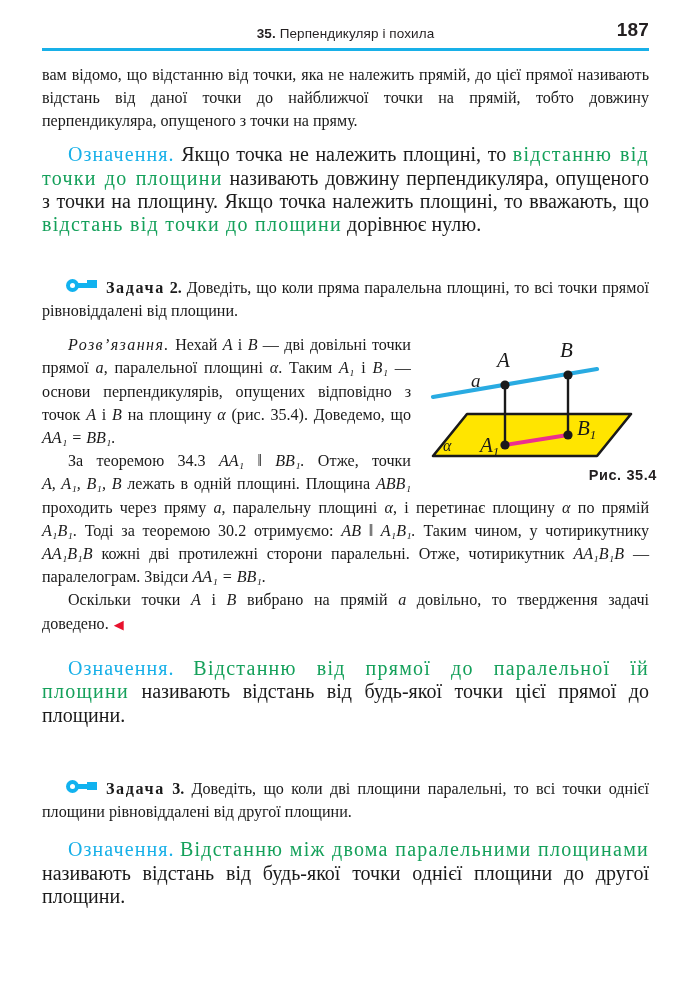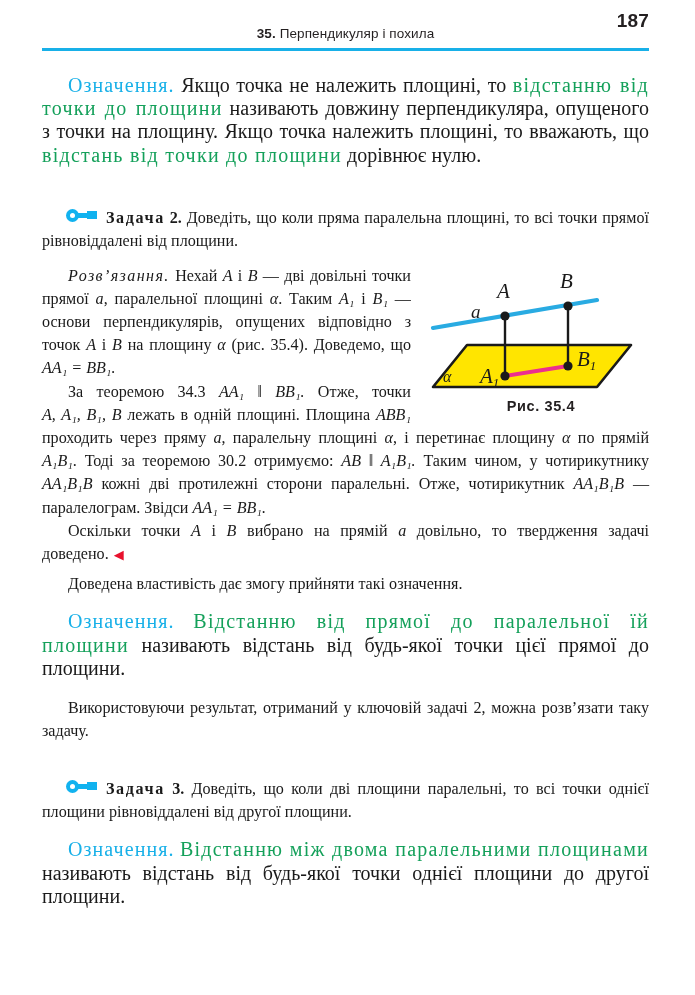--- a/index.html
+++ b/index.html
@@ -42,21 +42,21 @@
     color: #231f20;
     padding-bottom: 3px;
     white-space: nowrap;
   }
   .runhead-title .num {
     font-weight: bold;
   }
   .runhead-page {
     position: absolute;
     right: 0;
-    bottom: 12px;
+    bottom: 3px;
     font-size: 19px;
     font-weight: bold;
     color: #231f20;
     letter-spacing: .2px;
   }
   .rule {
     height: 2.5px;
     background: #18b0e8;
     margin: 4px 0 12px 0;
   }
@@ -150,20 +150,21 @@
     text-align: center;
   }
   .figure svg { display: block; }
   .figcap {
     font-family: "Liberation Sans", "DejaVu Sans", sans-serif;
     font-weight: bold;
     font-size: 14.5px;
     letter-spacing: .6px;
     color: #231f20;
     margin-top: 6px;
+    text-align: right;
   }
 
   .qed {
     color: #e8112d;
     font-size: 13px;
     letter-spacing: 0;
     margin-left: 5px;
     line-height: 1;
   }
 
@@ -179,20 +180,21 @@
 
   <div class="runhead">
     <div class="runhead-title">
       <span class="num">35.</span>
       <span>Перпендикуляр і похила</span>
     </div>
     <div class="runhead-page">187</div>
   </div>
   <div class="rule"></div>
 
+  <p class="noind">вам відомо, що відстанню від точки, яка не належить прямій, до цієї прямої називають відстань від даної точки до найближчої точки на прямій, тобто довжину перпендикуляра, опущеного з точки на пряму.</p>
 
   <div class="gap-m"></div>
 
   <div class="defblock">
     <span class="lead" style="padding-left:26px">Означення.</span>
     <span>Якщо точка не належить площині, то</span>
     <span class="term">відстанню від точки до площини</span>
     <span>називають довжину перпендикуляра, опущеного з точки на площину. Якщо точка належить площині, то вважають, що</span>
     <span class="term">відстань від точки до площини</span>
     <span>дорівнює нулю.</span>
@@ -281,33 +283,31 @@
   <p class="ind"><span>Оскільки точки</span>
     <span class="mi">A</span>
     <span>і</span>
     <span class="mi">B</span>
     <span>вибрано на прямій</span>
     <span class="mi">a</span>
     <span>довільно, то твердження задачі доведено.</span><span class="qed">◀</span></p>
 
   <div class="gap-s"></div>
 
-  <p class="ind">Доведена властивість дає змогу прийняти такі означення.</p>
 
   <div class="gap-l"></div>
 
   <div class="defblock">
     <span class="lead" style="padding-left:26px">Означення.</span>
     <span class="term">Відстанню від прямої до паралельної їй площини</span>
     <span>називають відстань від будь-якої точки цієї прямої до площини.</span>
   </div>
 
   <div class="gap-l"></div>
 
-  <p class="ind">Використовуючи результат, отриманий у ключовій задачі 2, можна розв’язати таку задачу.</p>
 
   <div class="gap-m"></div>
 
   <div class="task">
     <span class="keyicon">
       <span class="ring"></span><span class="shaft"></span><span class="tooth"></span>
     </span><span class="kicker">Задача</span>
     <span style="font-weight:bold">3.</span>
     <span>Доведіть, що коли дві площини паралельні, то всі точки однієї площини рівновіддалені від другої площини.</span>
   </div>

